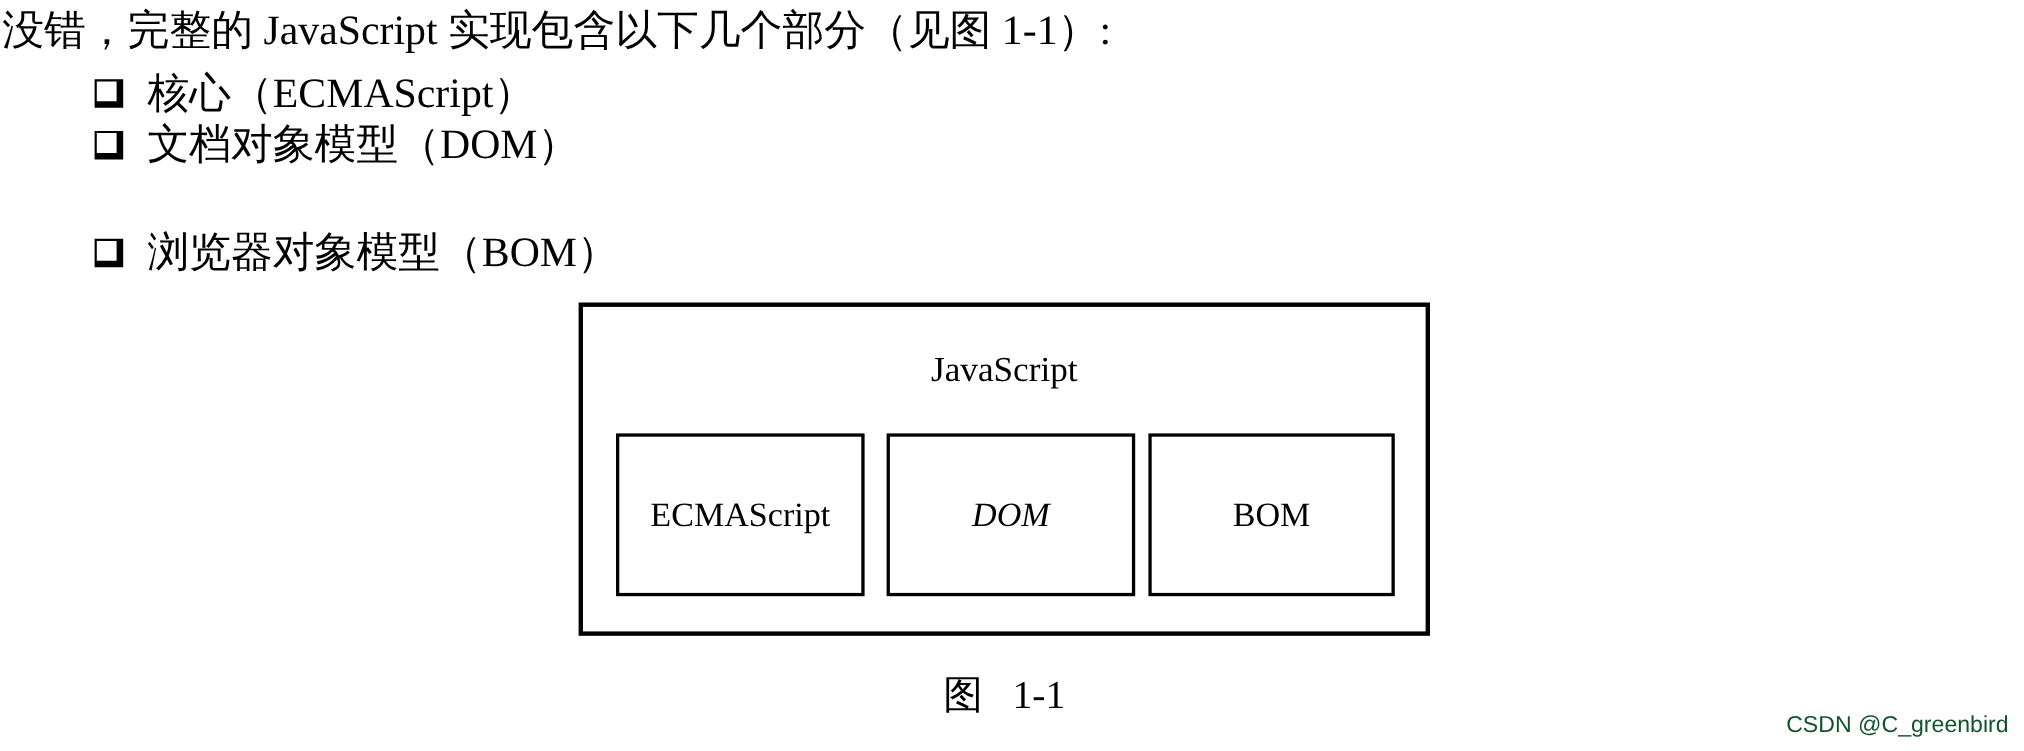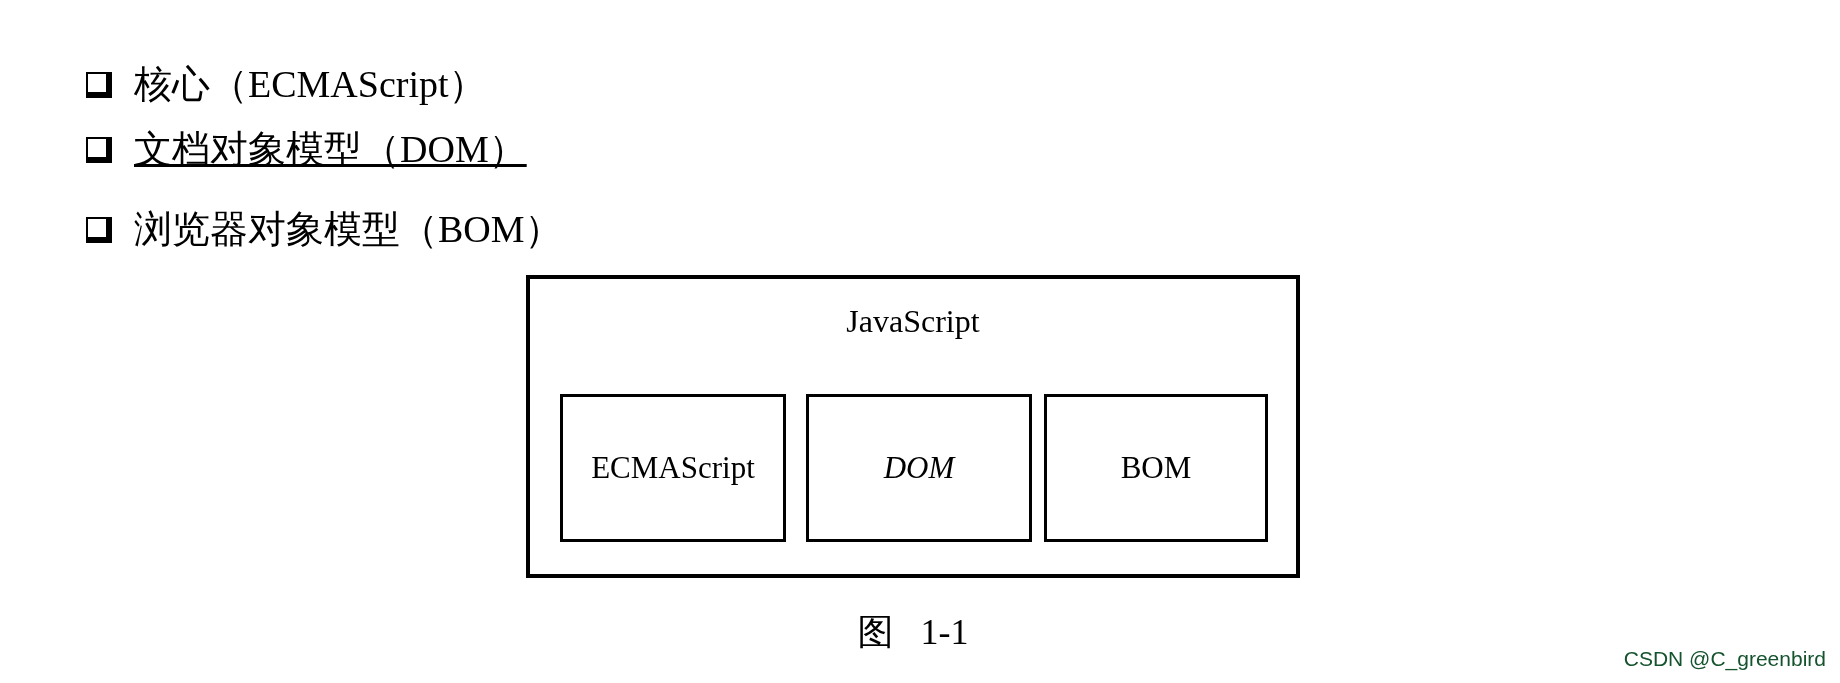--- a/index.html
+++ b/index.html
@@ -31,21 +31,21 @@
   .list-item {
     position: absolute;
     left: 86px;
     display: flex;
     align-items: center;
     height: 48px;
     font-size: 38px;
     white-space: nowrap;
   }
   .list-item.item-0 { top: 60px; }
-  .list-item.item-1 { top: 125px; text-decoration: underline; }
+  .list-item.item-1 { top: 107px; }
   .list-item.item-2 { top: 189px; margin-top: 16px; }
   .bullet-square {
     display: inline-block;
     width: 18px;
     height: 18px;
     background: #ffffff;
     border: 2px solid #000000;
     border-right-width: 6px;
     border-bottom-width: 6px;
     margin-right: 22px;
@@ -61,21 +61,21 @@
     width: 774px;
     height: 303px;
     border: 4px solid #000000;
     box-sizing: border-box;
     background: #ffffff;
   }
   .figure-outer-label {
     position: absolute;
     left: 0;
     right: 0;
-    top: 24px;
+    top: 38px;
     text-align: center;
     font-size: 32px;
     line-height: 36px;
   }
   .figure-inner-box {
     position: absolute;
     top: 115px;
     height: 148px;
     border: 3px solid #000000;
     box-sizing: border-box;
@@ -114,20 +114,21 @@
     line-height: 24px;
     color: #14532d;
     white-space: nowrap;
   }
 </style>
 </head>
 <body>
 
 <div id="page">
 
+  <div class="intro-line">没错，完整的 JavaScript 实现包含以下几个部分（见图 1-1）:</div>
 
   <div class="list-item item-0">
     <span class="bullet-square"></span>
     <span>核心（ECMAScript）</span>
   </div>
   <div class="list-item item-1">
     <span class="bullet-square"></span>
     <span>文档对象模型（DOM）</span>
   </div>
   <div class="list-item item-2">

